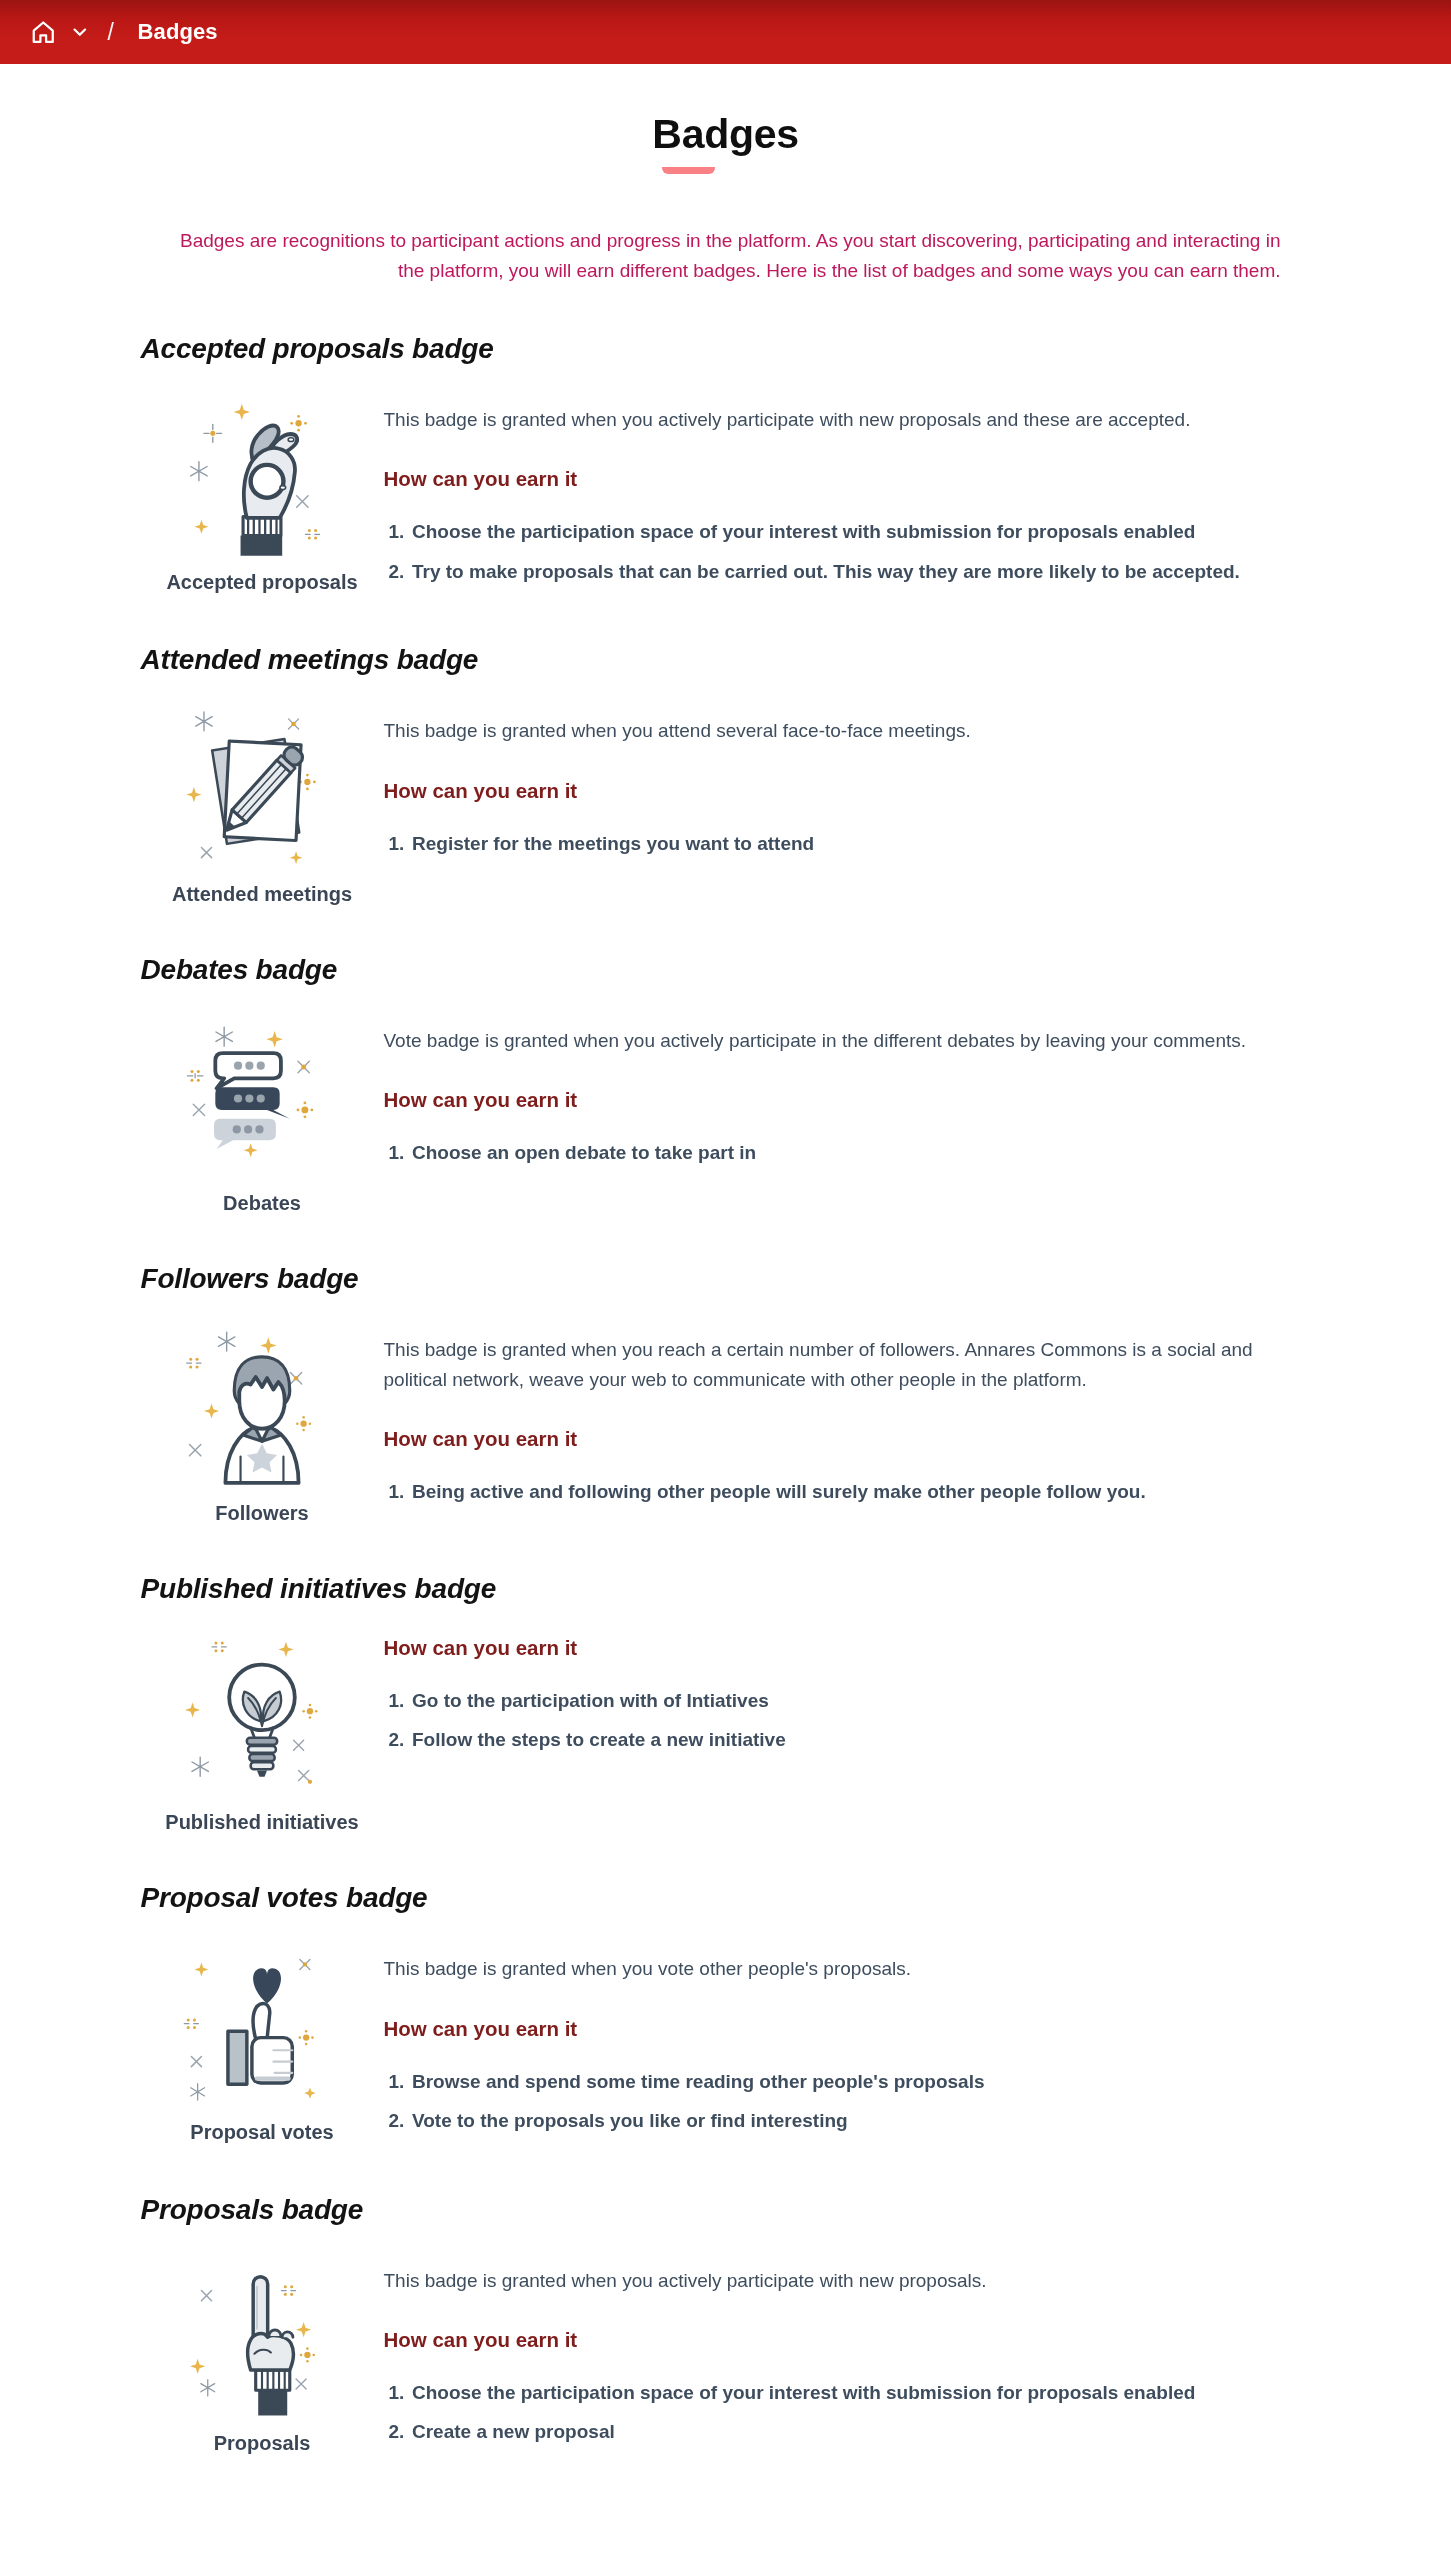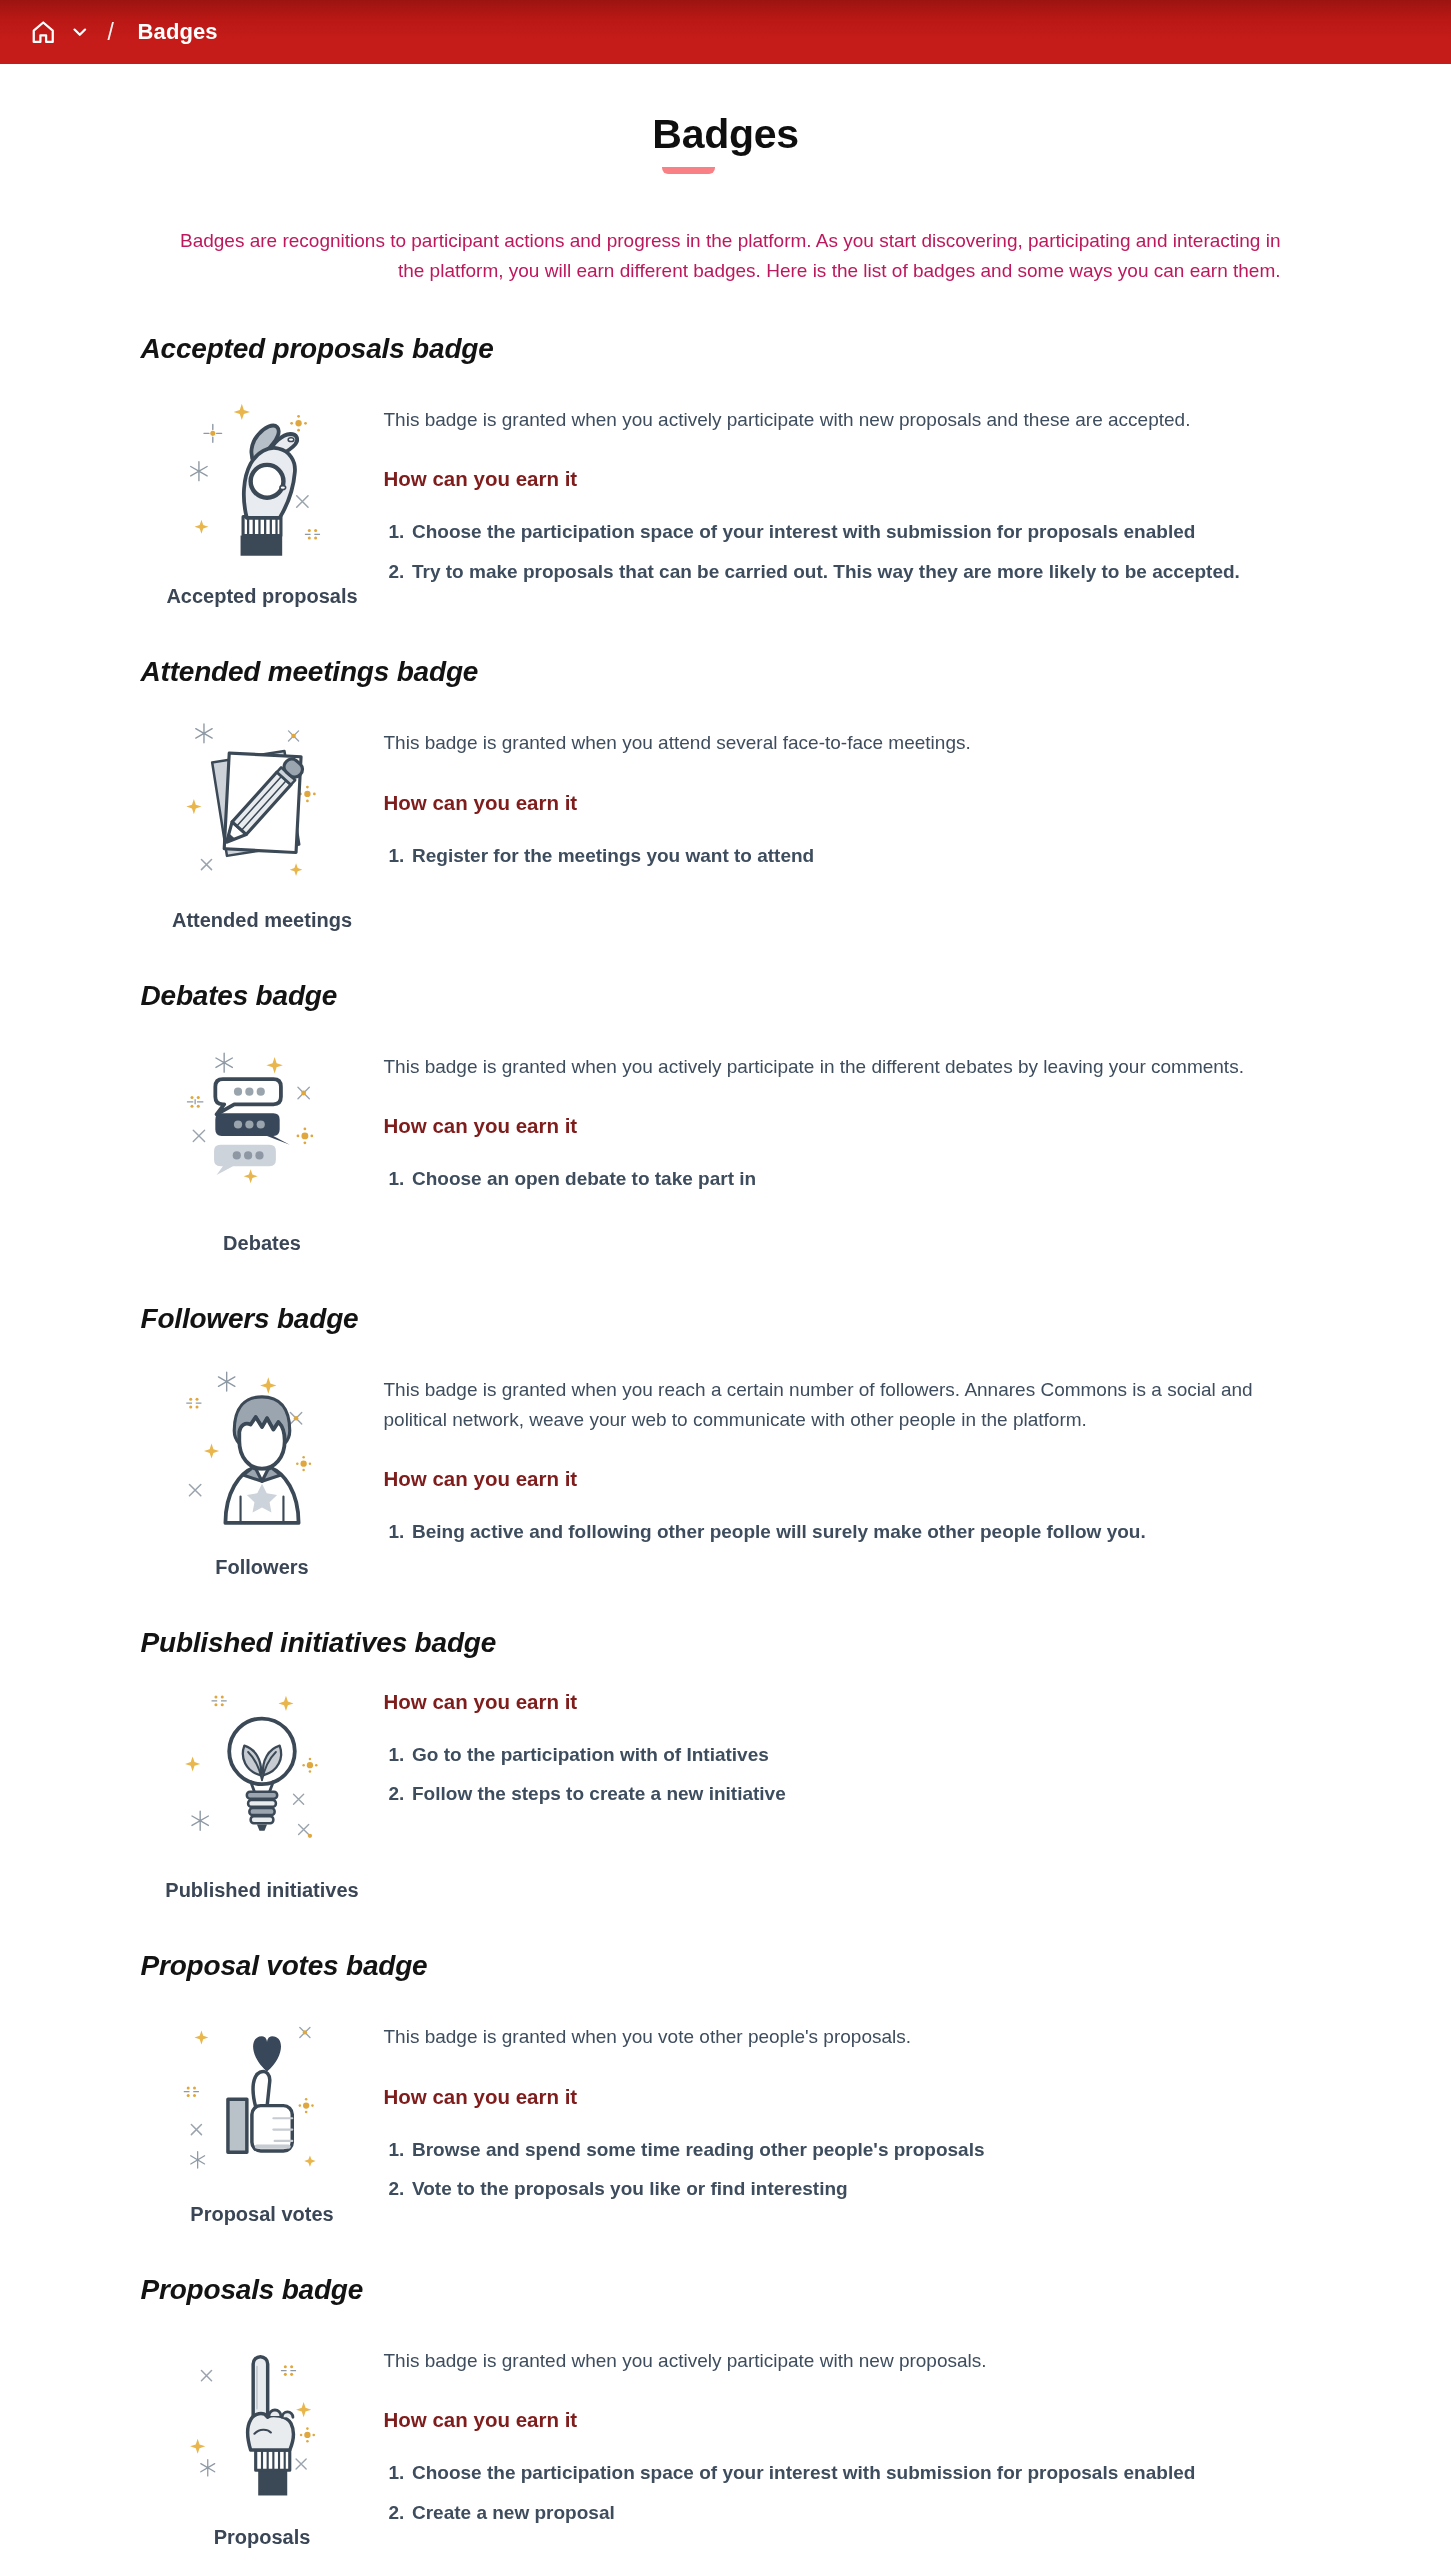--- a/index.html
+++ b/index.html
@@ -34,21 +34,21 @@
     width:1110px;margin:52px auto 16px;
     text-align:right;font-size:19px;line-height:1.55;color:#be185d;
   }
   
   main{width:1170px;margin:0 auto;padding-bottom:34px;}
   section{margin-top:48px;}
   section h2{font-size:28px;font-weight:700;color:#131313;margin:0 0 28.5px;letter-spacing:-0.2px;font-style:italic;}
   .row{display:flex;align-items:flex-start;}
   .icon-col{width:243px;flex:none;display:flex;flex-direction:column;align-items:center;}
   .badge-svg{width:164px;height:164px;display:block;}
-  .caption{margin-top:28px;font-size:20px;font-weight:700;color:#3a4655;text-align:center;}
+  .caption{margin-top:14px;font-size:20px;font-weight:700;color:#3a4655;text-align:center;}
   .text-col{flex:1;max-width:881px;padding-top:2.5px;}
   .desc{margin:9px 0 33px;font-size:19px;line-height:1.55;}
   .how{margin:0 0 26px;font-size:20.5px;font-weight:700;color:#7f1d1d;}
   ol{margin:0;padding-left:26px;font-size:19px;line-height:1.55;font-weight:bold;}
   ol li{margin-bottom:10px;padding-left:2.5px;}
 </style>
 </head>
 <body>
 
 <div class="topbar">
@@ -217,21 +217,21 @@
             <circle cx="128" cy="134" r="6.5" fill="#9aa4ad"></circle>
 
           <path d="M64 166 H142 Q152 166 152 176 V190 Q152 200 142 200 H84 L58 214 L68 200 H64 Q54 200 54 190 V176 Q54 166 64 166 Z" fill="#ccd3da"></path>
           <circle cx="90" cy="183" r="6.5" fill="#8e98a4"></circle>
             <circle cx="108" cy="183" r="6.5" fill="#8e98a4"></circle>
             <circle cx="126" cy="183" r="6.5" fill="#8e98a4"></circle>
         </svg>
         <div class="caption">Debates</div>
       </div>
       <div class="text-col">
-        <p class="desc">This badge is granted when you actively participate in the different debates by leaving your comments.</p>
+        <p class="desc">Vote badge is granted when you actively participate in the different debates by leaving your comments.</p>
         <p class="how">How can you earn it</p>
         <ol>
           <li>Choose an open debate to take part in</li>
         </ol>
       </div>
     </div>
   </section>
 
   <section>
     <h2>Followers badge</h2>

